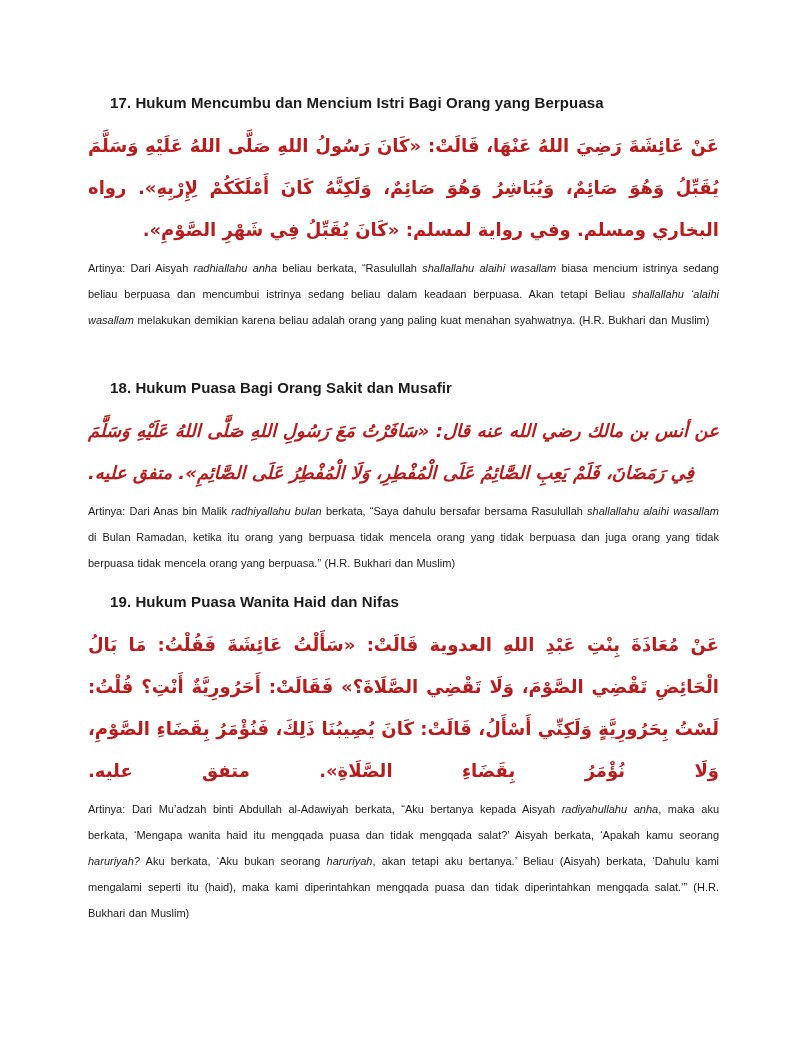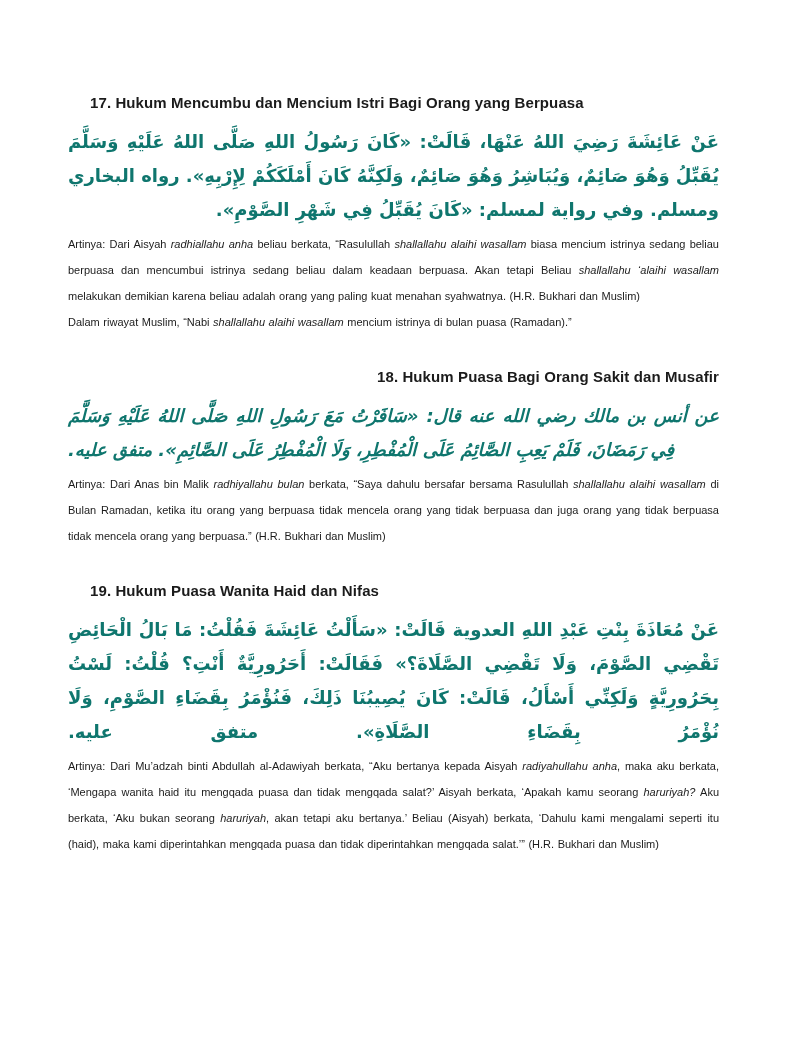--- a/index.html
+++ b/index.html
@@ -11,44 +11,44 @@
     width: 808px;
     height: 1045px;
     font-family: "Liberation Sans", sans-serif;
     color: #1b1b1b;
     overflow: hidden;
   }
   .page {
     box-sizing: border-box;
     width: 808px;
     height: 1045px;
-    padding: 93px 89px 0 68px;
+    padding: 93px 89px 0 88px;
     background: #ffffff;
   }
   .section { margin: 0; }
   .section-heading {
     font-size: 15px;
     line-height: 20px;
     font-weight: 700;
     margin: 0;
     padding-left: 22px;
     letter-spacing: 0.1px;
   }
-  .heading-gap-a { margin-top: 32px; text-align: right; }
-  .heading-gap-b { margin-top: 32px; }
+  .heading-gap-a { margin-top: 45px; }
+  .heading-gap-b { margin-top: 16px; }
   .arabic {
     direction: rtl;
     unicode-bidi: plaintext;
     font-family: "DejaVu Sans", sans-serif;
     font-size: 18px;
     font-weight: 700;
-    line-height: 34px;
+    line-height: 42px;
     text-align: justify;
     margin: 12px 0 0 0;
-    color: #0f766e;
+    color: #b91c1c;
   }
   .arabic.last-right  { text-align-last: right; }
   .arabic.last-left   { text-align-last: left; font-style: italic; }
   .arabic.last-justify{ text-align-last: justify; }
   .para {
     font-size: 11px;
     line-height: 26px;
     text-align: justify;
     margin: 4px 0 0 0;
     font-weight: 500;
@@ -59,21 +59,20 @@
 </style>
 </head>
 <body>
 
 <div class="page">
 
   <div class="section">
     <h2 class="section-heading">17. Hukum Mencumbu dan Mencium Istri Bagi Orang yang Berpuasa</h2>
     <p class="arabic last-right" dir="rtl" lang="ar">عَنْ عَائِشَةَ رَضِيَ اللهُ عَنْهَا، قَالَتْ: «كَانَ رَسُولُ اللهِ صَلَّى اللهُ عَلَيْهِ وَسَلَّمَ يُقَبِّلُ وَهُوَ صَائِمٌ، وَيُبَاشِرُ وَهُوَ صَائِمٌ، وَلَكِنَّهُ كَانَ أَمْلَكَكُمْ لِإِرْبِهِ». رواه البخاري ومسلم. وفي رواية لمسلم: «كَانَ يُقَبِّلُ فِي شَهْرِ الصَّوْمِ».</p>
     <p class="para"><span>Artinya: Dari Aisyah </span><em>radhiallahu anha</em><span> beliau berkata, “Rasulullah </span><em>shallallahu alaihi wasallam</em><span> biasa mencium istrinya sedang beliau berpuasa dan mencumbui istrinya sedang beliau dalam keadaan berpuasa. Akan tetapi Beliau </span><em>shallallahu ‘alaihi wasallam</em><span> melakukan demikian karena beliau adalah orang yang paling kuat menahan syahwatnya. (H.R. Bukhari dan Muslim)</span></p>
-    <p class="para"><span>Dalam riwayat Muslim, “Nabi </span><em>shallallahu alaihi wasallam</em><span> mencium istrinya di bulan puasa (Ramadan).”</span></p>
   </div>
 
   <div class="section">
     <h2 class="section-heading heading-gap-a">18. Hukum Puasa Bagi Orang Sakit dan Musafir</h2>
     <p class="arabic last-left" dir="rtl" lang="ar">عن أنس بن مالك رضي الله عنه قال: «سَافَرْتُ مَعَ رَسُولِ اللهِ صَلَّى اللهُ عَلَيْهِ وَسَلَّمَ فِي رَمَضَانَ، فَلَمْ يَعِبِ الصَّائِمُ عَلَى الْمُفْطِرِ، وَلَا الْمُفْطِرُ عَلَى الصَّائِمِ». متفق عليه.</p>
     <p class="para"><span>Artinya: Dari Anas bin Malik </span><em>radhiyallahu bulan</em><span> berkata, “Saya dahulu bersafar bersama Rasulullah </span><em>shallallahu alaihi wasallam</em><span> di Bulan Ramadan, ketika itu orang yang berpuasa tidak mencela orang yang tidak berpuasa dan juga orang yang tidak berpuasa tidak mencela orang yang berpuasa.” (H.R. Bukhari dan Muslim)</span></p>
   </div>
 
   <div class="section">
     <h2 class="section-heading heading-gap-b">19. Hukum Puasa Wanita Haid dan Nifas</h2>

